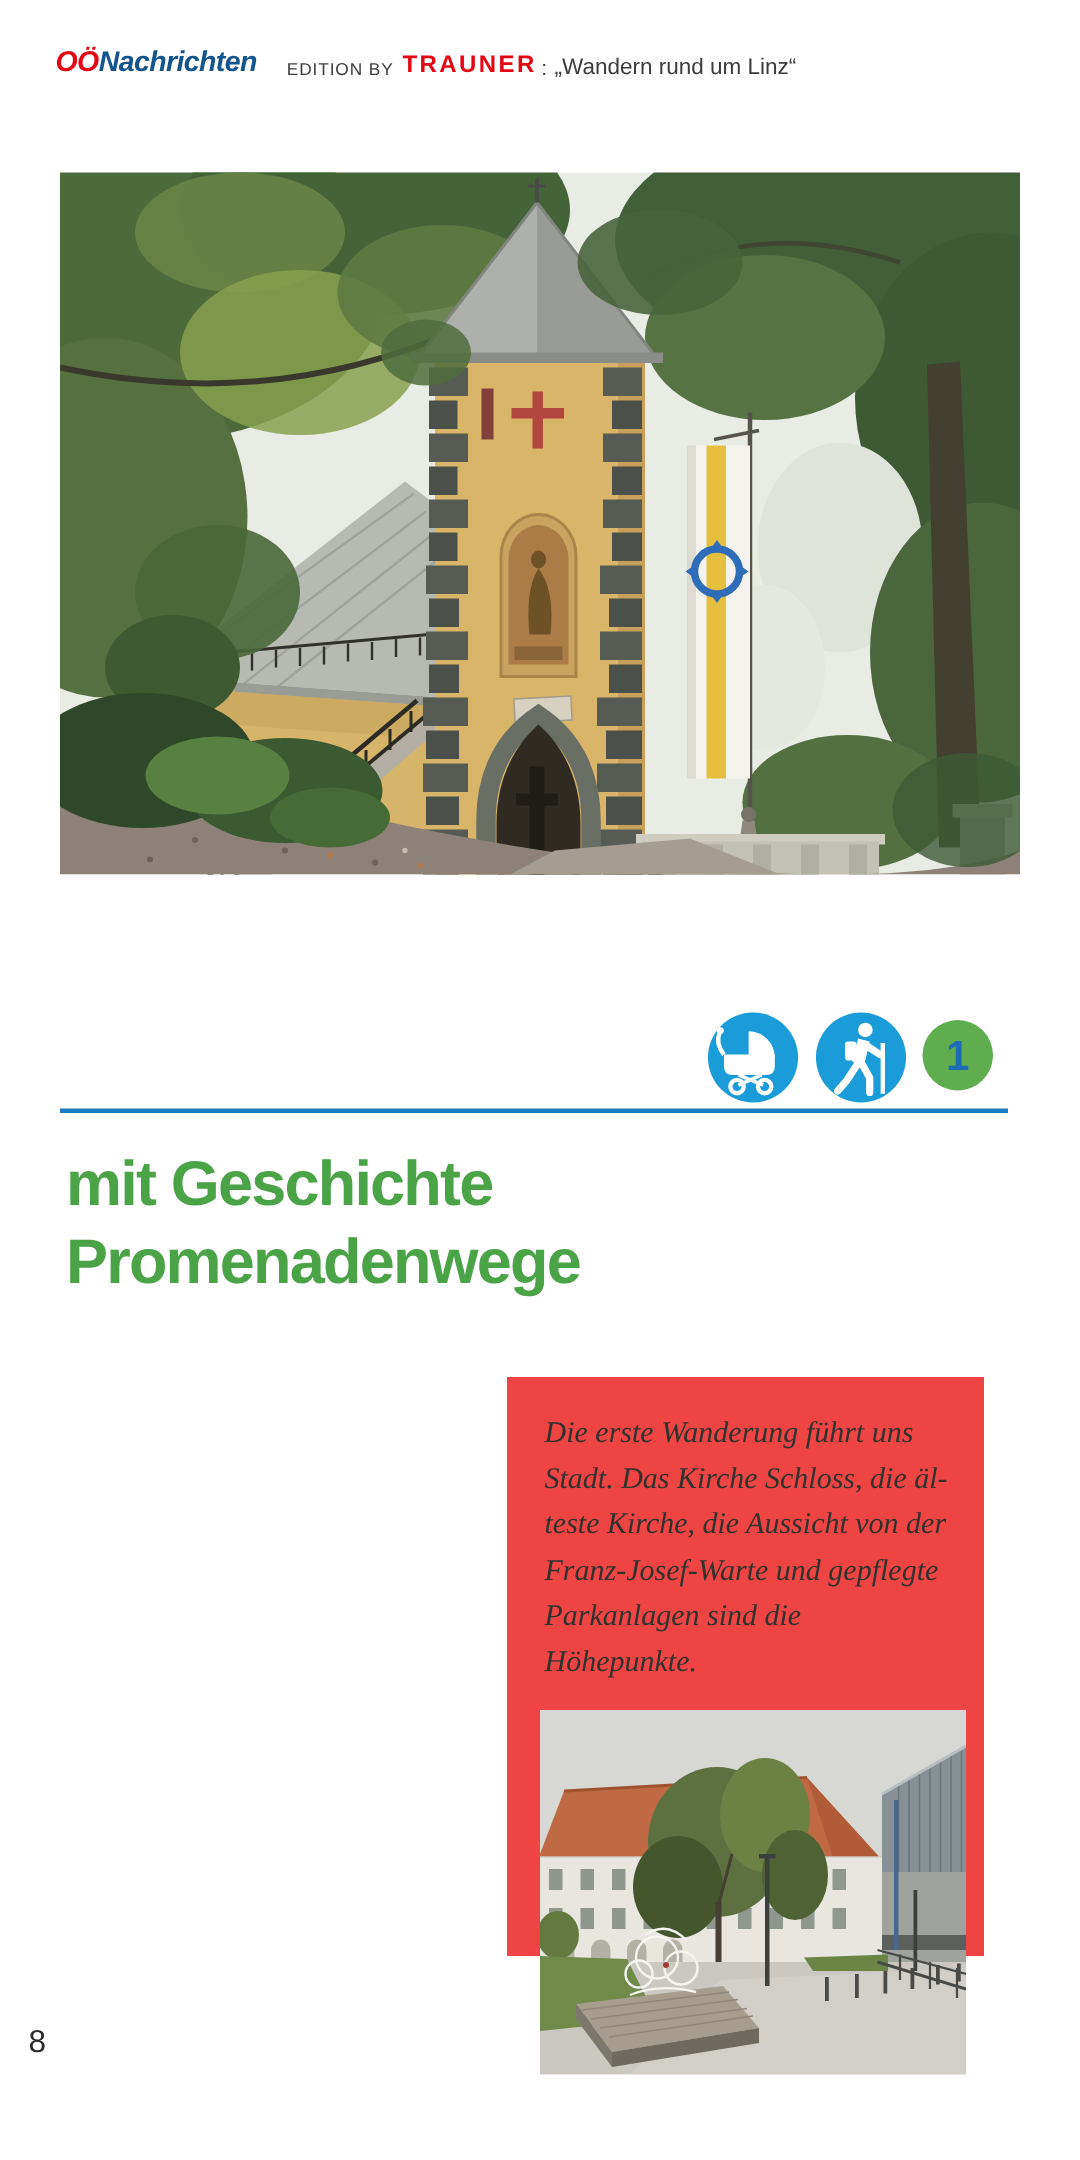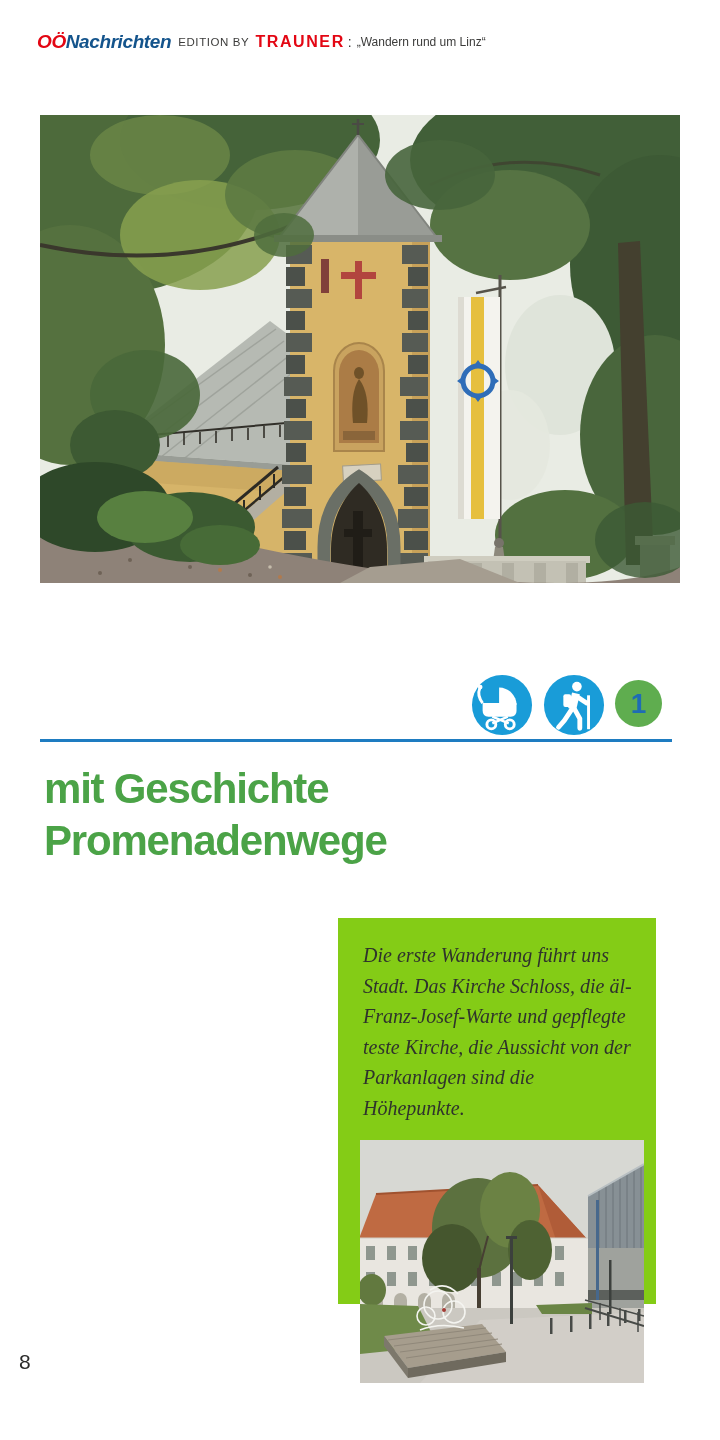--- a/index.html
+++ b/index.html
@@ -1,28 +1,28 @@
 <!DOCTYPE html>
 <html><head>
 <meta charset="utf-8">
 <style>
   html,body{margin:0;padding:0;}
   body{width:720px;height:1440px;position:relative;background:#ffffff;
        font-family:"Liberation Sans",sans-serif;overflow:hidden;}
   .page{position:absolute;inset:0;background:#ffffff;}
 
   
-  .masthead{position:absolute;left:37px;top:31px;display:flex;align-items:center;white-space:nowrap;}
+  .masthead{position:absolute;left:37px;top:31px;display:flex;align-items:flex-end;white-space:nowrap;}
   .logo{font-style:italic;font-weight:bold;font-size:19px;letter-spacing:-0.4px;}
   .logo .p1{color:#e30613;}
   .logo .p2{color:#14548c;}
-  .edition{font-size:11.5px;color:#3c3c3b;letter-spacing:0.6px;margin-left:7px;font-weight:500;}
+  .edition{font-size:11.5px;color:#3c3c3b;letter-spacing:0.6px;margin-left:20px;font-weight:500;}
   .publisher{font-size:16px;color:#e30613;font-weight:bold;letter-spacing:1.6px;margin-left:6px;}
   .sep{font-size:14px;color:#3c3c3b;margin-left:3px;}
-  .booktitle{font-size:12px;color:#3c3c3b;margin-left:5px;}
+  .booktitle{font-size:15px;color:#3c3c3b;margin-left:5px;}
 
   
   .main-photo{position:absolute;left:40px;top:115px;width:640px;height:468px;}
   .main-photo svg{display:block;width:100%;height:100%;}
 
   
   .route-title{position:absolute;left:45px;top:703px;font-size:23px;color:#1e7cc1;
                letter-spacing:0.8px;font-weight:500;}
   .rule{position:absolute;left:40px;top:739px;width:632px;height:3px;background:#1e7cc1;}
   .icon-circle{position:absolute;width:62px;height:62px;top:674px;}
@@ -31,21 +31,21 @@
   .icon-hiker{left:543px;}
   .badge{position:absolute;left:615px;top:680px;width:47px;height:47px;border-radius:50%;
          background:#5fad4f;display:flex;align-items:center;justify-content:center;}
   .badge span{color:#1e6cb5;font-size:28px;font-weight:bold;line-height:1;}
 
   
   .headline{position:absolute;left:44px;top:763px;color:#4ba347;font-weight:bold;
             font-size:42px;line-height:52px;letter-spacing:-1.2px;}
 
   
-  .intro-box{position:absolute;left:338px;top:918px;width:318px;height:386px;background:#84cc16;}
+  .intro-box{position:absolute;left:338px;top:918px;width:318px;height:386px;background:#ef4444;}
   .intro-text{position:absolute;left:25px;top:22px;width:272px;
               font-family:"Liberation Serif",serif;font-style:italic;
               font-size:20px;line-height:30.5px;color:#2f332c;}
   .inset-photo{position:absolute;left:22px;top:222px;width:284px;height:243px;}
   .inset-photo svg{display:block;width:100%;height:100%;}
 
   .page-number{position:absolute;left:19px;top:1350px;font-size:21px;color:#2b2b2a;}
 </style>
 </head>
 <body>
@@ -277,22 +277,22 @@
 
   <div class="headline">
     <div>mit Geschichte</div>
     <div>Promenadenwege</div>
   </div>
 
   <div class="intro-box">
     <div class="intro-text">
       <div>Die erste Wanderung führt uns</div>
       <div>Stadt. Das Kirche Schloss, die äl-</div>
+      <div>teste Kirche, die Aussicht von der</div>
       <div>Franz-Josef-Warte und gepflegte</div>
-      <div>teste Kirche, die Aussicht von der</div>
       <div>Parkanlagen sind die Höhepunkte.</div>
     </div>
 
     <div class="inset-photo">
       <svg viewBox="0 0 284 243" role="img" aria-label="Linzer Schloss courtyard with red roof, trees, modern glass museum and wooden deck">
         <rect width="284" height="243" fill="#d7d8d3"></rect>
         <g>
           <polygon points="0,96 16,54 178,45 228,100 0,100" fill="#bf6a42"></polygon>
           <polygon points="178,45 228,100 196,100" fill="#b05c38"></polygon>
           <line x1="16" y1="54" x2="178" y2="45" stroke="#a0522f" stroke-width="2"></line>

